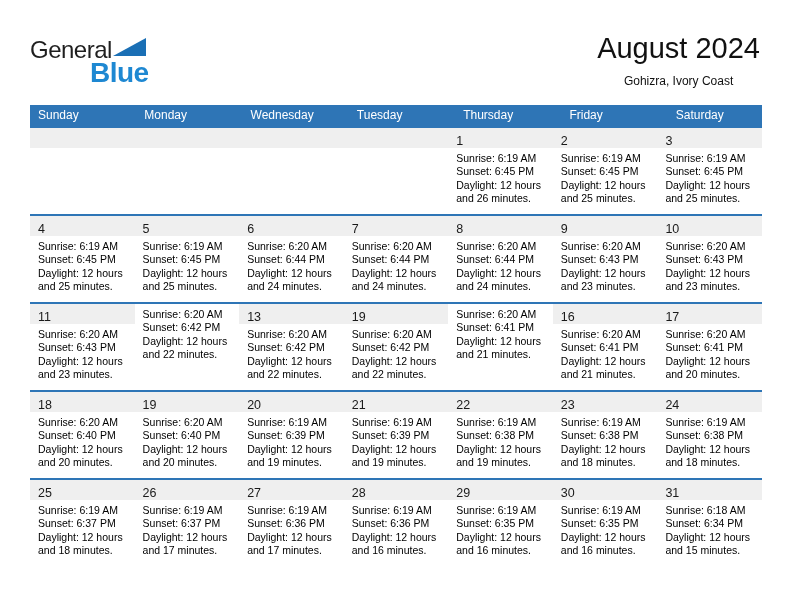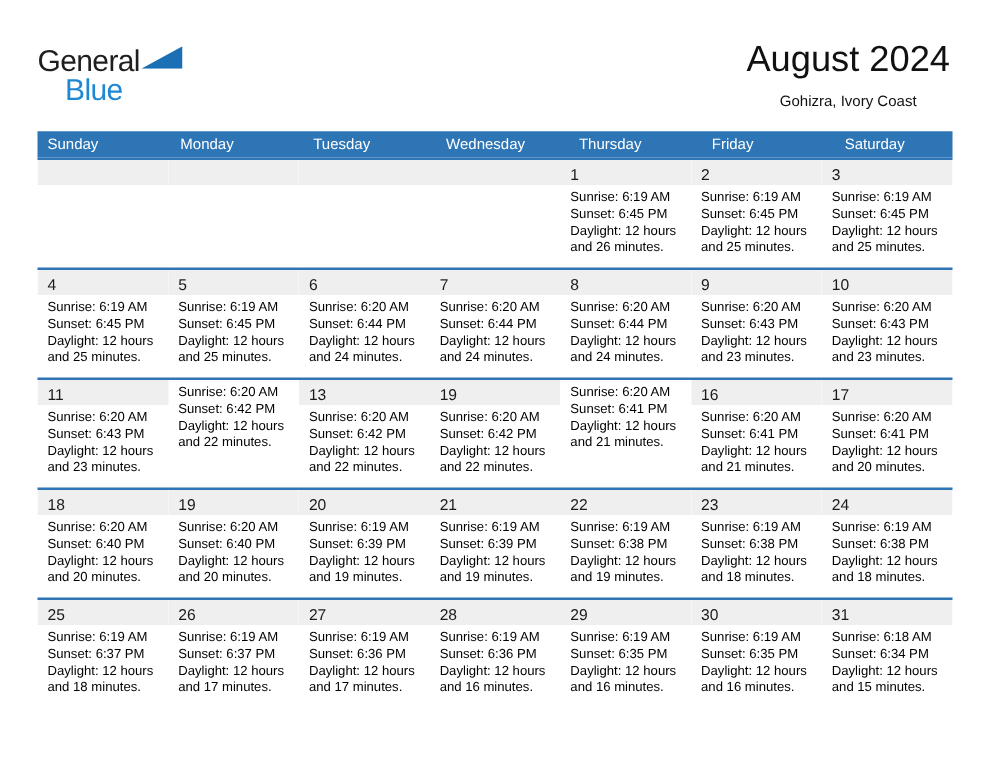--- a/index.html
+++ b/index.html
@@ -6,21 +6,21 @@
   html,body { background:#ffffff; }
   body { font-family:"Liberation Sans", sans-serif; }
   .page { position:relative; width:792px; height:612px; background:#ffffff; overflow:hidden; }
 
   
   .header { position:absolute; top:0; left:30px; right:30px; height:105px; }
   .logo { position:absolute; left:0; top:37px; }
   .logo-row1 { display:flex; align-items:flex-end; height:25px; }
   .logo-general { font-size:24px; line-height:24px; letter-spacing:-0.5px; color:#1f1f1f; }
   .logo-tri { margin-left:1px; margin-bottom:2px; }
-  .logo-blue { font-size:24px; line-height:21px; letter-spacing:-0.5px; color:#1e88d2; margin-left:22px; }
+  .logo-blue { font-size:28px; line-height:21px; letter-spacing:-0.5px; color:#1e88d2; margin-left:60px;font-weight:bold; }
 
   .title-block { position:absolute; right:2px; top:32px; text-align:center; }
   .page-title { font-size:29px; line-height:32px; color:#111111; }
   .page-subtitle { font-size:12px; line-height:20px; color:#111111; margin-top:7px; }
 
   
   .calendar { position:absolute; top:105px; left:30px; width:732px; }
   .weekday-row { display:grid; grid-template-columns:repeat(7,1fr); background:#2e75b6; height:21px;gap:12px; }
   .weekday-cell { color:#ffffff; font-size:12px; line-height:21px; padding-left:8px; overflow:hidden; white-space:nowrap; }
 
@@ -51,22 +51,22 @@
     <div class="title-block">
       <div class="page-title">August 2024</div>
       <div class="page-subtitle">Gohizra, Ivory Coast</div>
     </div>
   </div>
 
   <div class="calendar">
     <div class="weekday-row">
       <div class="weekday-cell">Sunday</div>
       <div class="weekday-cell">Monday</div>
+      <div class="weekday-cell">Wednesday</div>
       <div class="weekday-cell">Tuesday</div>
-      <div class="weekday-cell">Wednesday</div>
       <div class="weekday-cell">Thursday</div>
       <div class="weekday-cell">Friday</div>
       <div class="weekday-cell">Saturday</div>
     </div>
 
   <div class="week-row">
         <div class="day-cell">
     <div class="day-number-strip">
       <span class="day-number"></span>
     </div>

